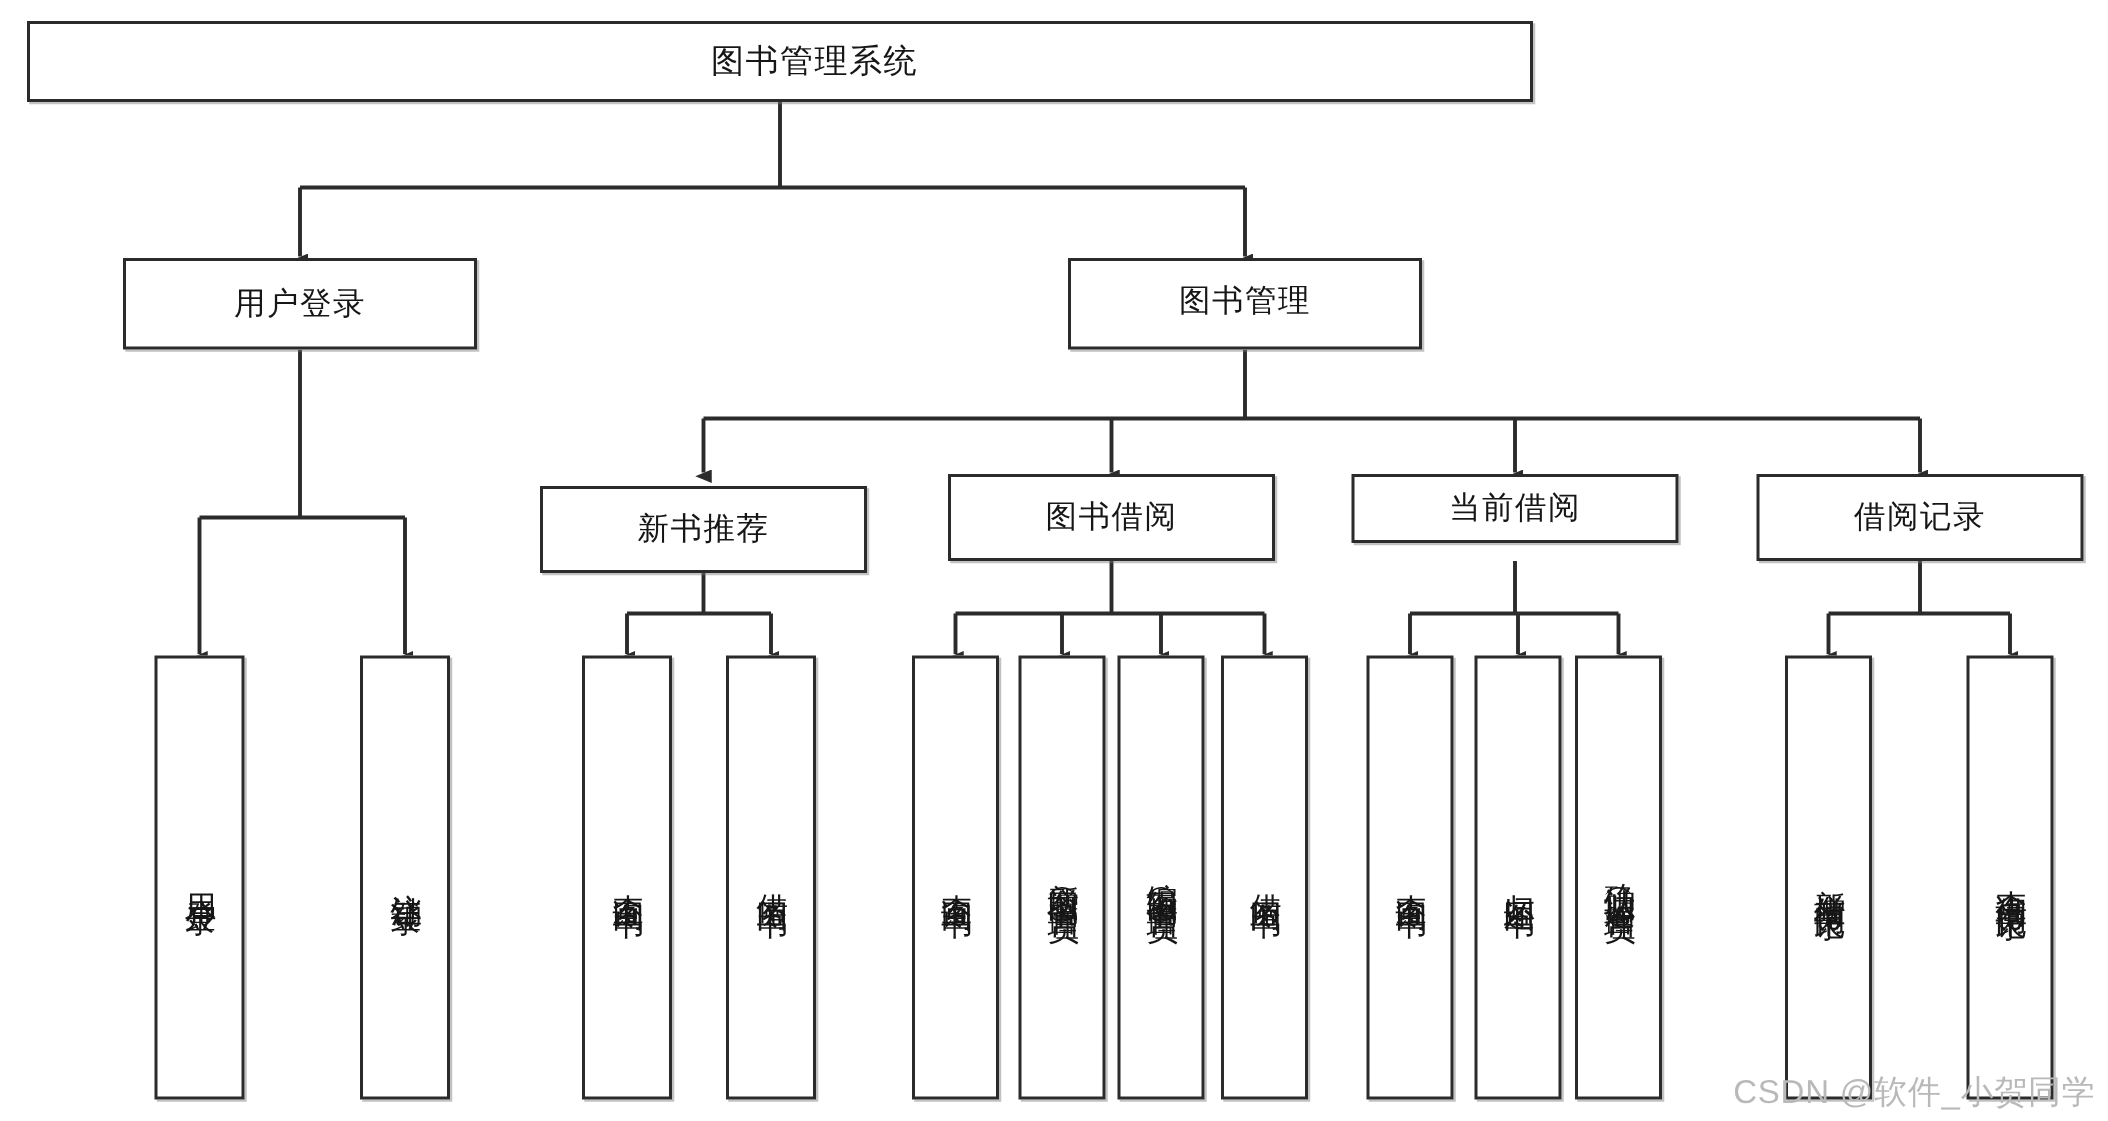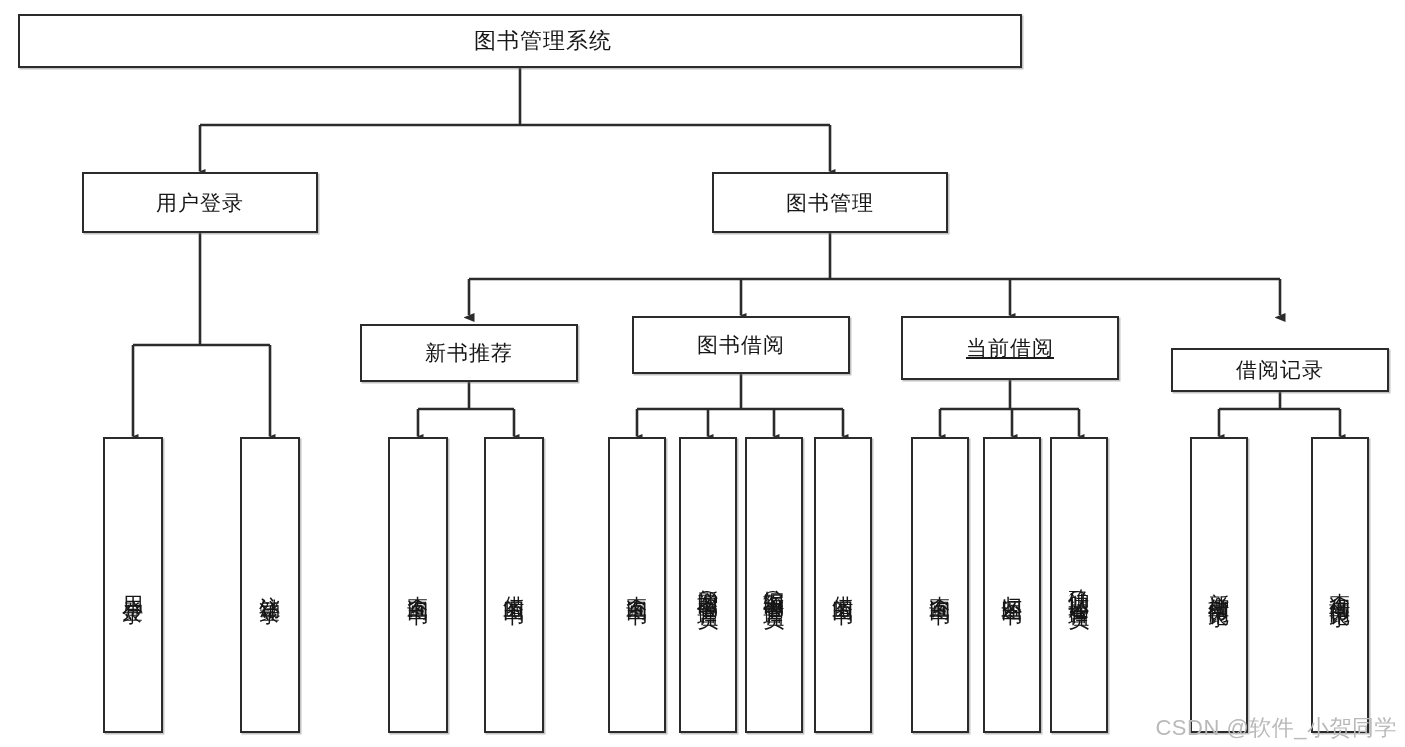--- a/index.html
+++ b/index.html
@@ -88,33 +88,33 @@
       </g>
   </svg>
 
   <div id="nodes">
       <div class="node-box root" style="left: 18px; top: 14px; width: 1004px; height: 54px; padding-left: 46px;">
         <span class="node-label">图书管理系统</span>
       </div>
       <div class="node-box" style="left: 82px; top: 172px; width: 236px; height: 61px;">
         <span class="node-label">用户登录</span>
       </div>
-      <div class="node-box" style="left: 712px; top: 172px; width: 236px; height: 61px;">
+      <div class="node-box" style="left: 712px; top: 172px; width: 236px; height: 61px; font-family: Liberation Mono, monospace;">
         <span class="node-label">图书管理</span>
       </div>
       <div class="node-box" style="left: 360px; top: 324px; width: 218px; height: 58px;">
         <span class="node-label">新书推荐</span>
       </div>
       <div class="node-box" style="left: 632px; top: 316px; width: 218px; height: 58px; align-items: center;">
         <span class="node-label">图书借阅</span>
       </div>
-      <div class="node-box" style="left: 901px; top: 316px; width: 218px; height: 64px; text-decoration: underline;">
+      <div class="node-box" style="left: 901px; top: 316px; width: 218px; height: 46px;">
         <span class="node-label">当前借阅</span>
       </div>
-      <div class="node-box" style="left: 1171px; top: 316px; width: 218px; height: 44px; margin-top: 32px;">
+      <div class="node-box" style="left: 1171px; top: 316px; width: 218px; height: 58px;">
         <span class="node-label">借阅记录</span>
       </div>
       <div class="node-box vertical" style="left: 103px; top: 437px; width: 60px; height: 296px;">
         <span class="node-label">用户登录</span>
       </div>
       <div class="node-box vertical" style="left: 240px; top: 437px; width: 60px; height: 296px;">
         <span class="node-label">注销登录</span>
       </div>
       <div class="node-box vertical" style="left: 388px; top: 437px; width: 60px; height: 296px;">
         <span class="node-label">查询图书</span>

